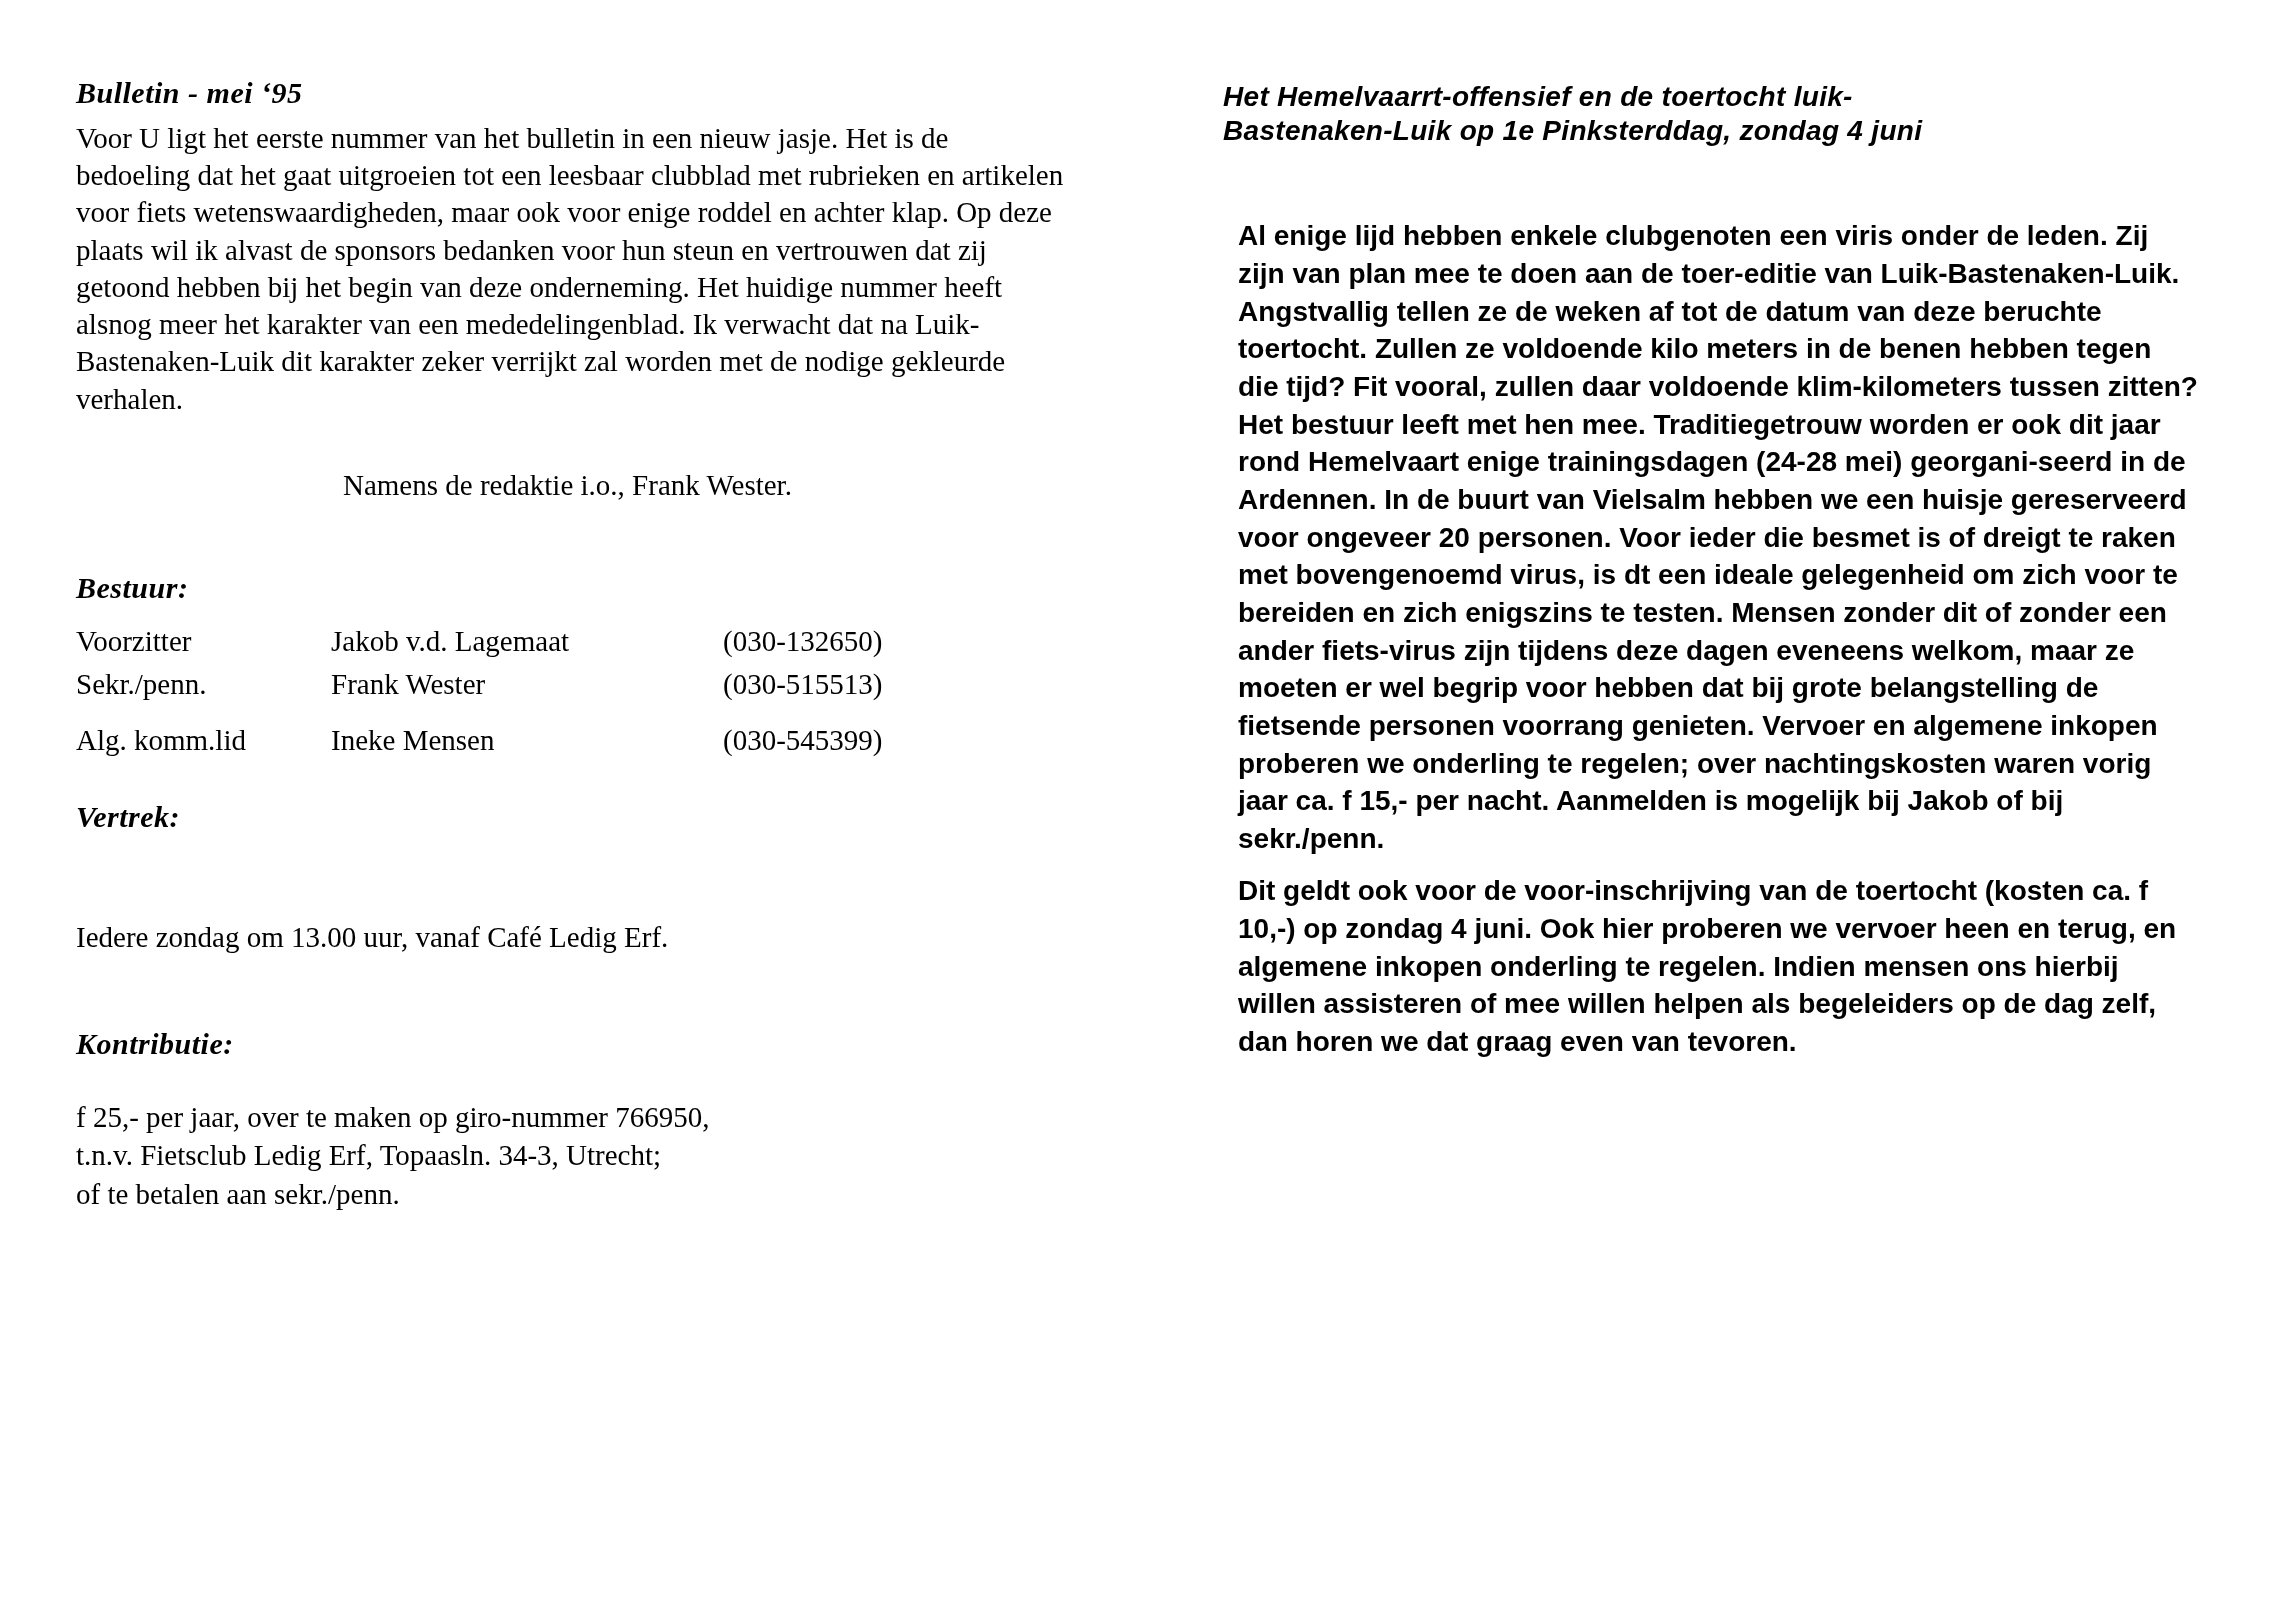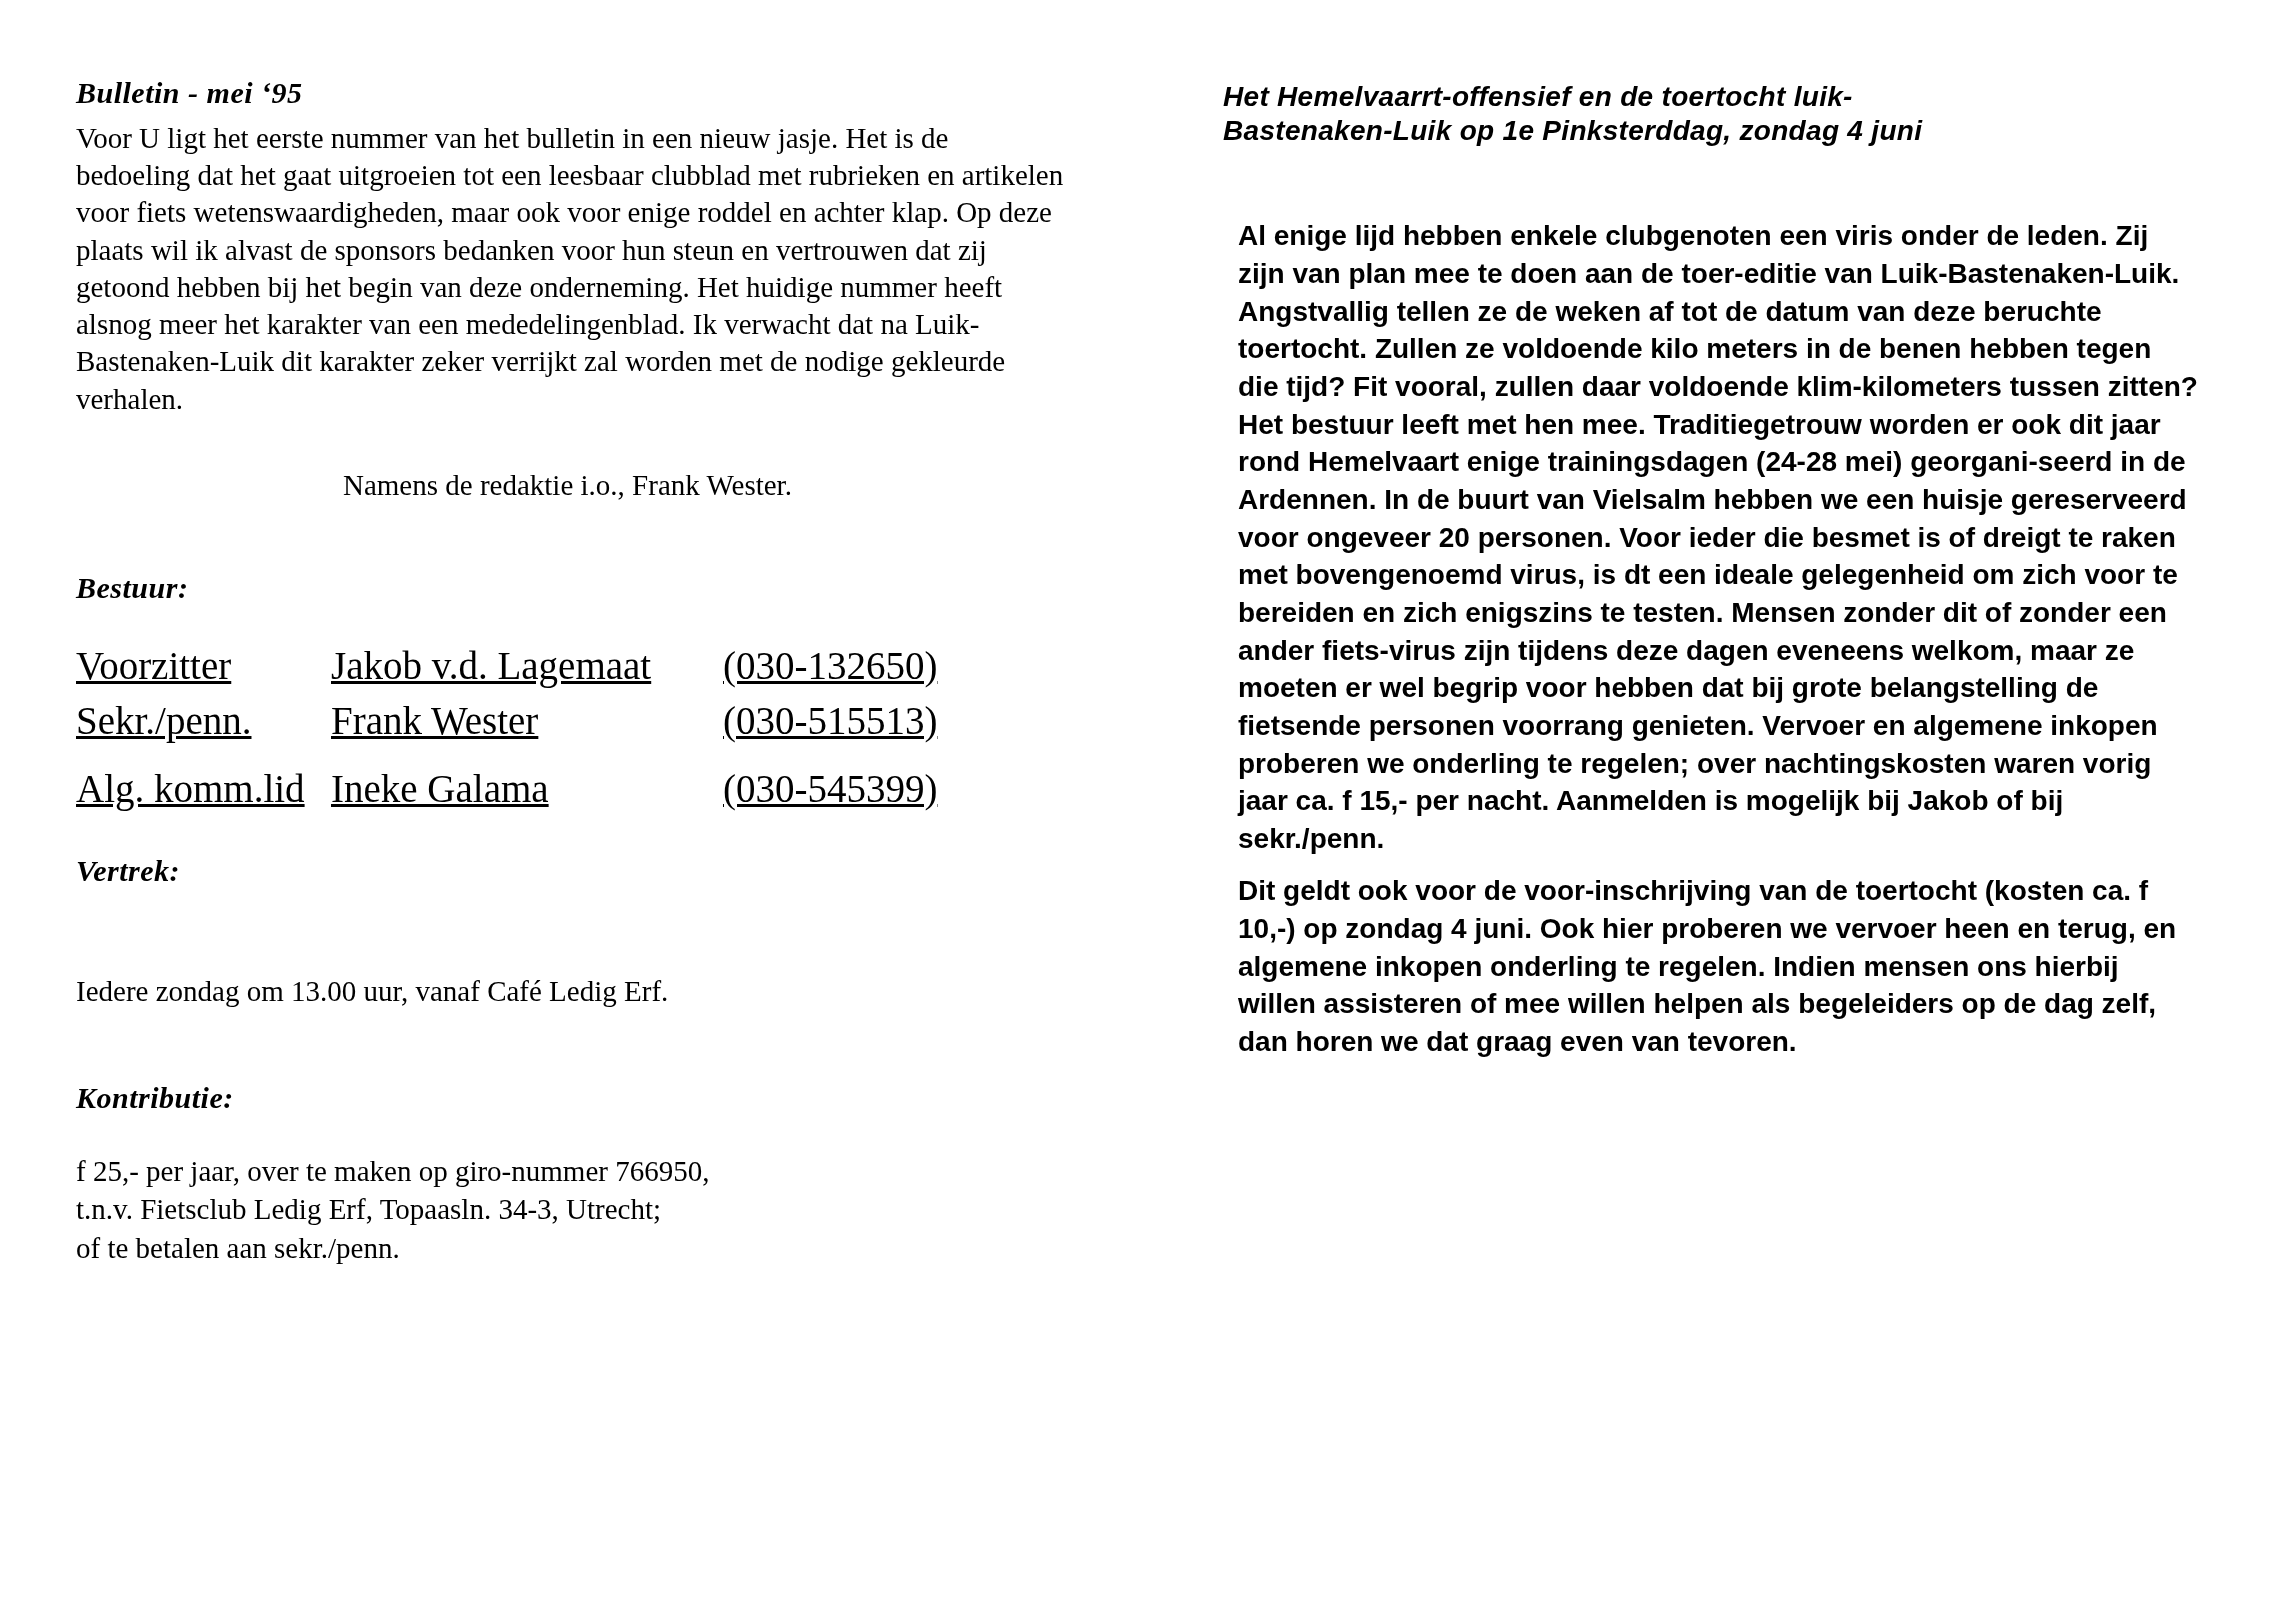--- a/index.html
+++ b/index.html
@@ -58,24 +58,23 @@
     font-size: 29px;
     margin: 51px 0 0 0;
     padding-left: 267px;
   }
 
   .section-gap-1 { margin-top: 69px; }
 
   
   table.bestuur {
     border-collapse: collapse;
-    margin-top: 38px;
+    margin-top: 20px;
     font-family: "Liberation Serif", serif;
-    font-size: 39px;
-    text-decoration: underline;
+    font-size: 29px;
   }
   table.bestuur td {
     padding: 0 0 9.8px 0;
     vertical-align: top;
     white-space: nowrap;
   }
   table.bestuur td.c0 { width: 255px; }
   table.bestuur td.c1 { width: 392px; }
   table.bestuur td.c2 { width: 255px; }
   table.bestuur tr.spaced td { padding-top: 13.7px; }
@@ -135,21 +134,21 @@
           <td class="c1">Jakob v.d. Lagemaat</td>
           <td class="c2">(030-132650)</td>
         </tr>
         <tr>
           <td class="c0">Sekr./penn.</td>
           <td class="c1">Frank Wester</td>
           <td class="c2">(030-515513)</td>
         </tr>
         <tr class="spaced">
           <td class="c0">Alg. komm.lid</td>
-          <td class="c1">Ineke Galama</td>
+          <td class="c1">Ineke Mensen</td>
           <td class="c2">(030-545399)</td>
         </tr>
       </tbody>
     </table>
 
     <h2 class="head-serif vertrek-head">Vertrek:</h2>
 
     <p class="plain-block vertrek-text">Iedere zondag om 13.00 uur, vanaf Café Ledig Erf.</p>
 
     <h2 class="head-serif kontributie-head">Kontributie:</h2>

